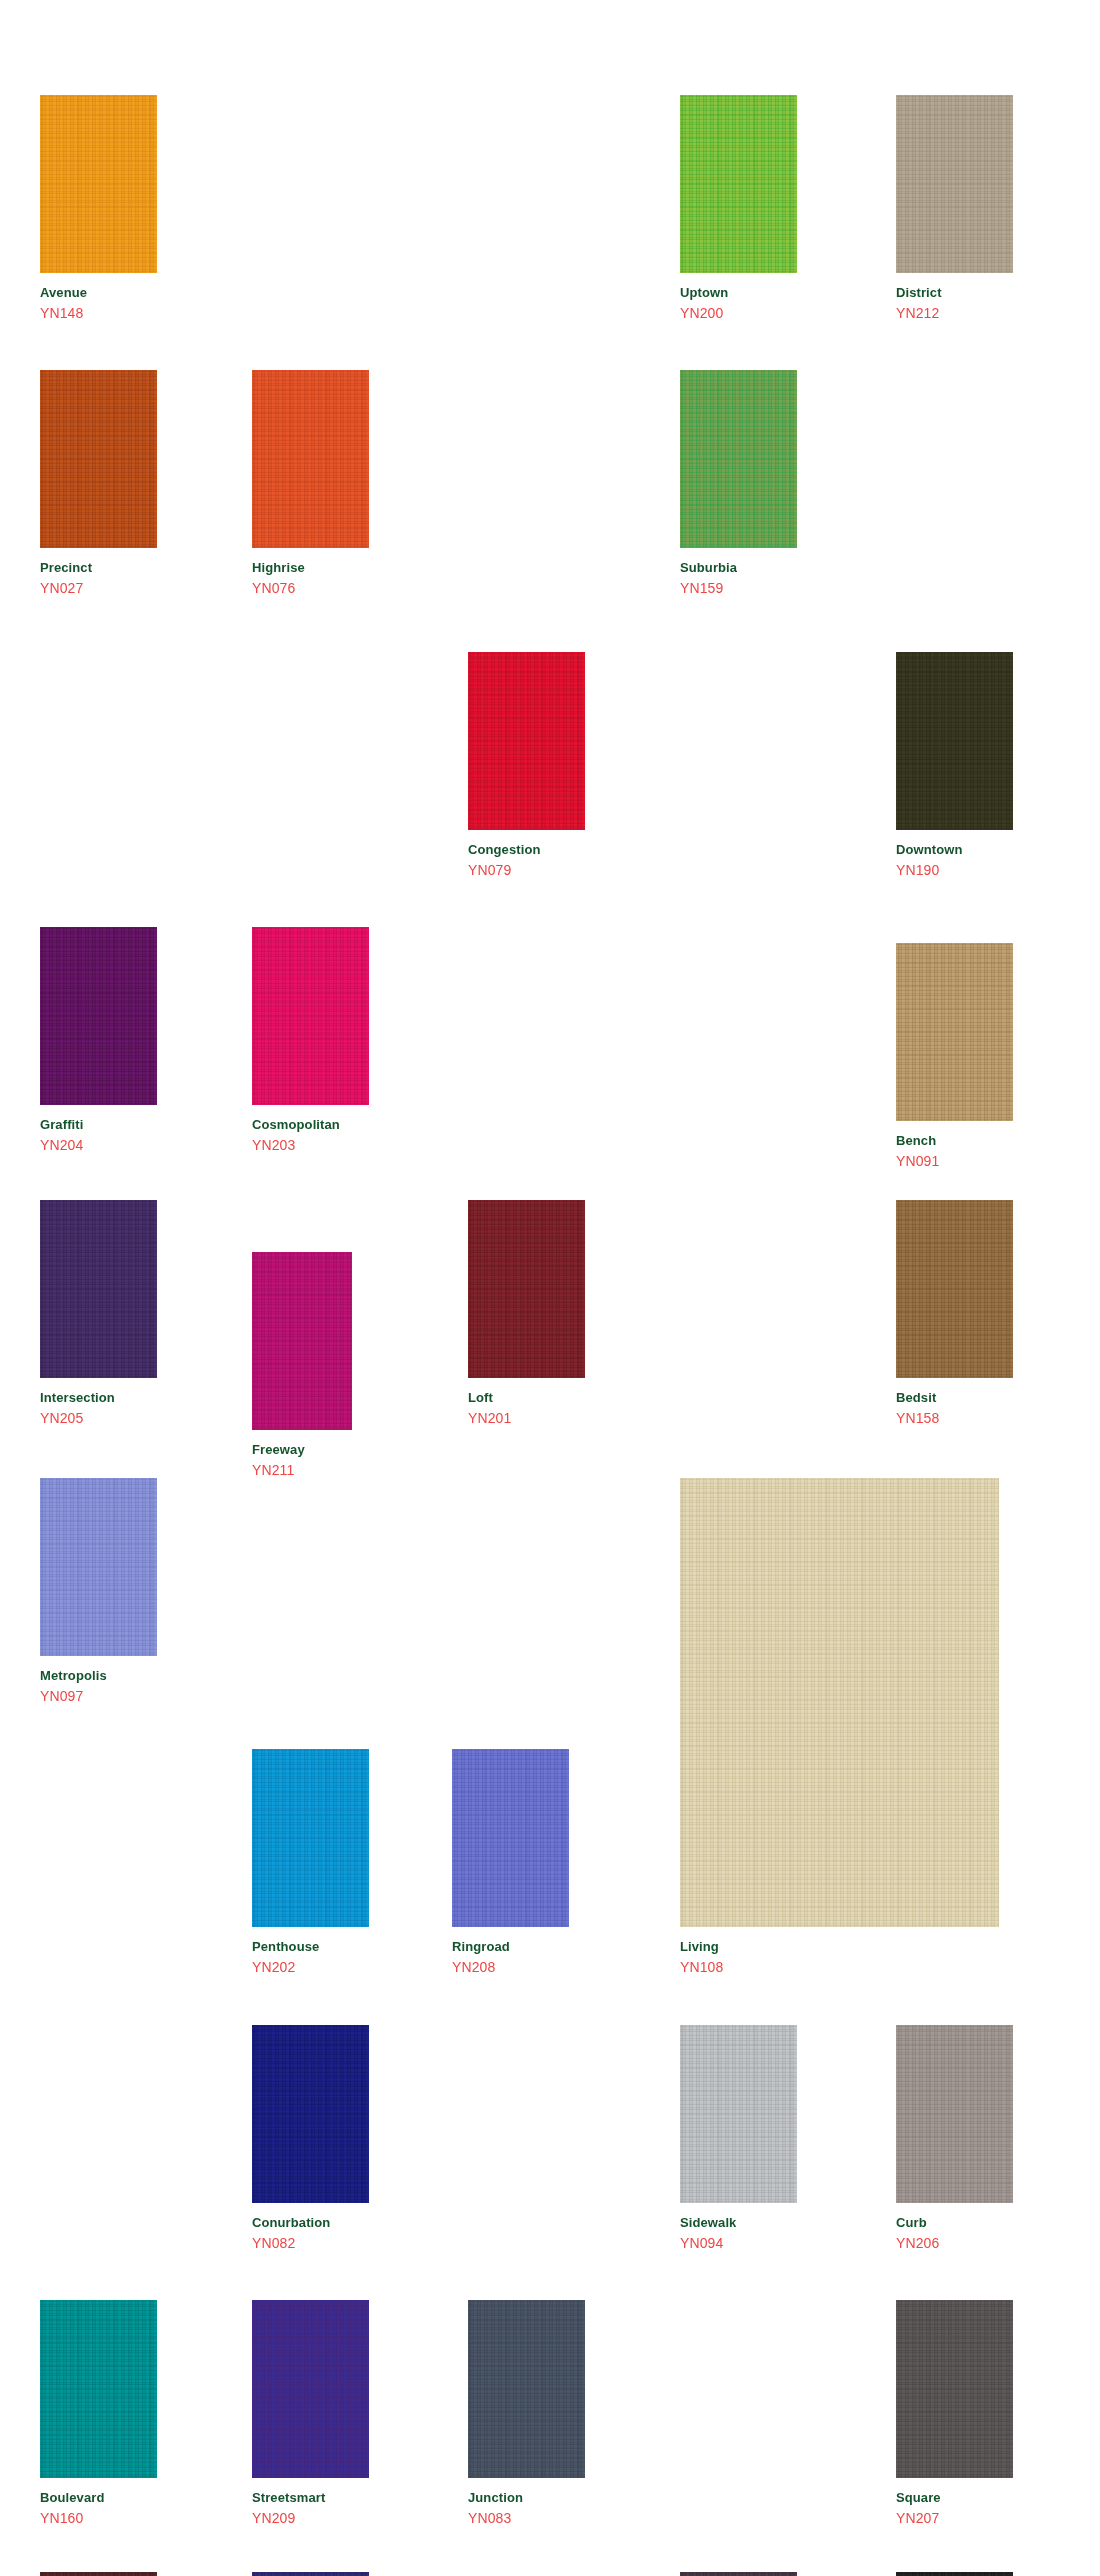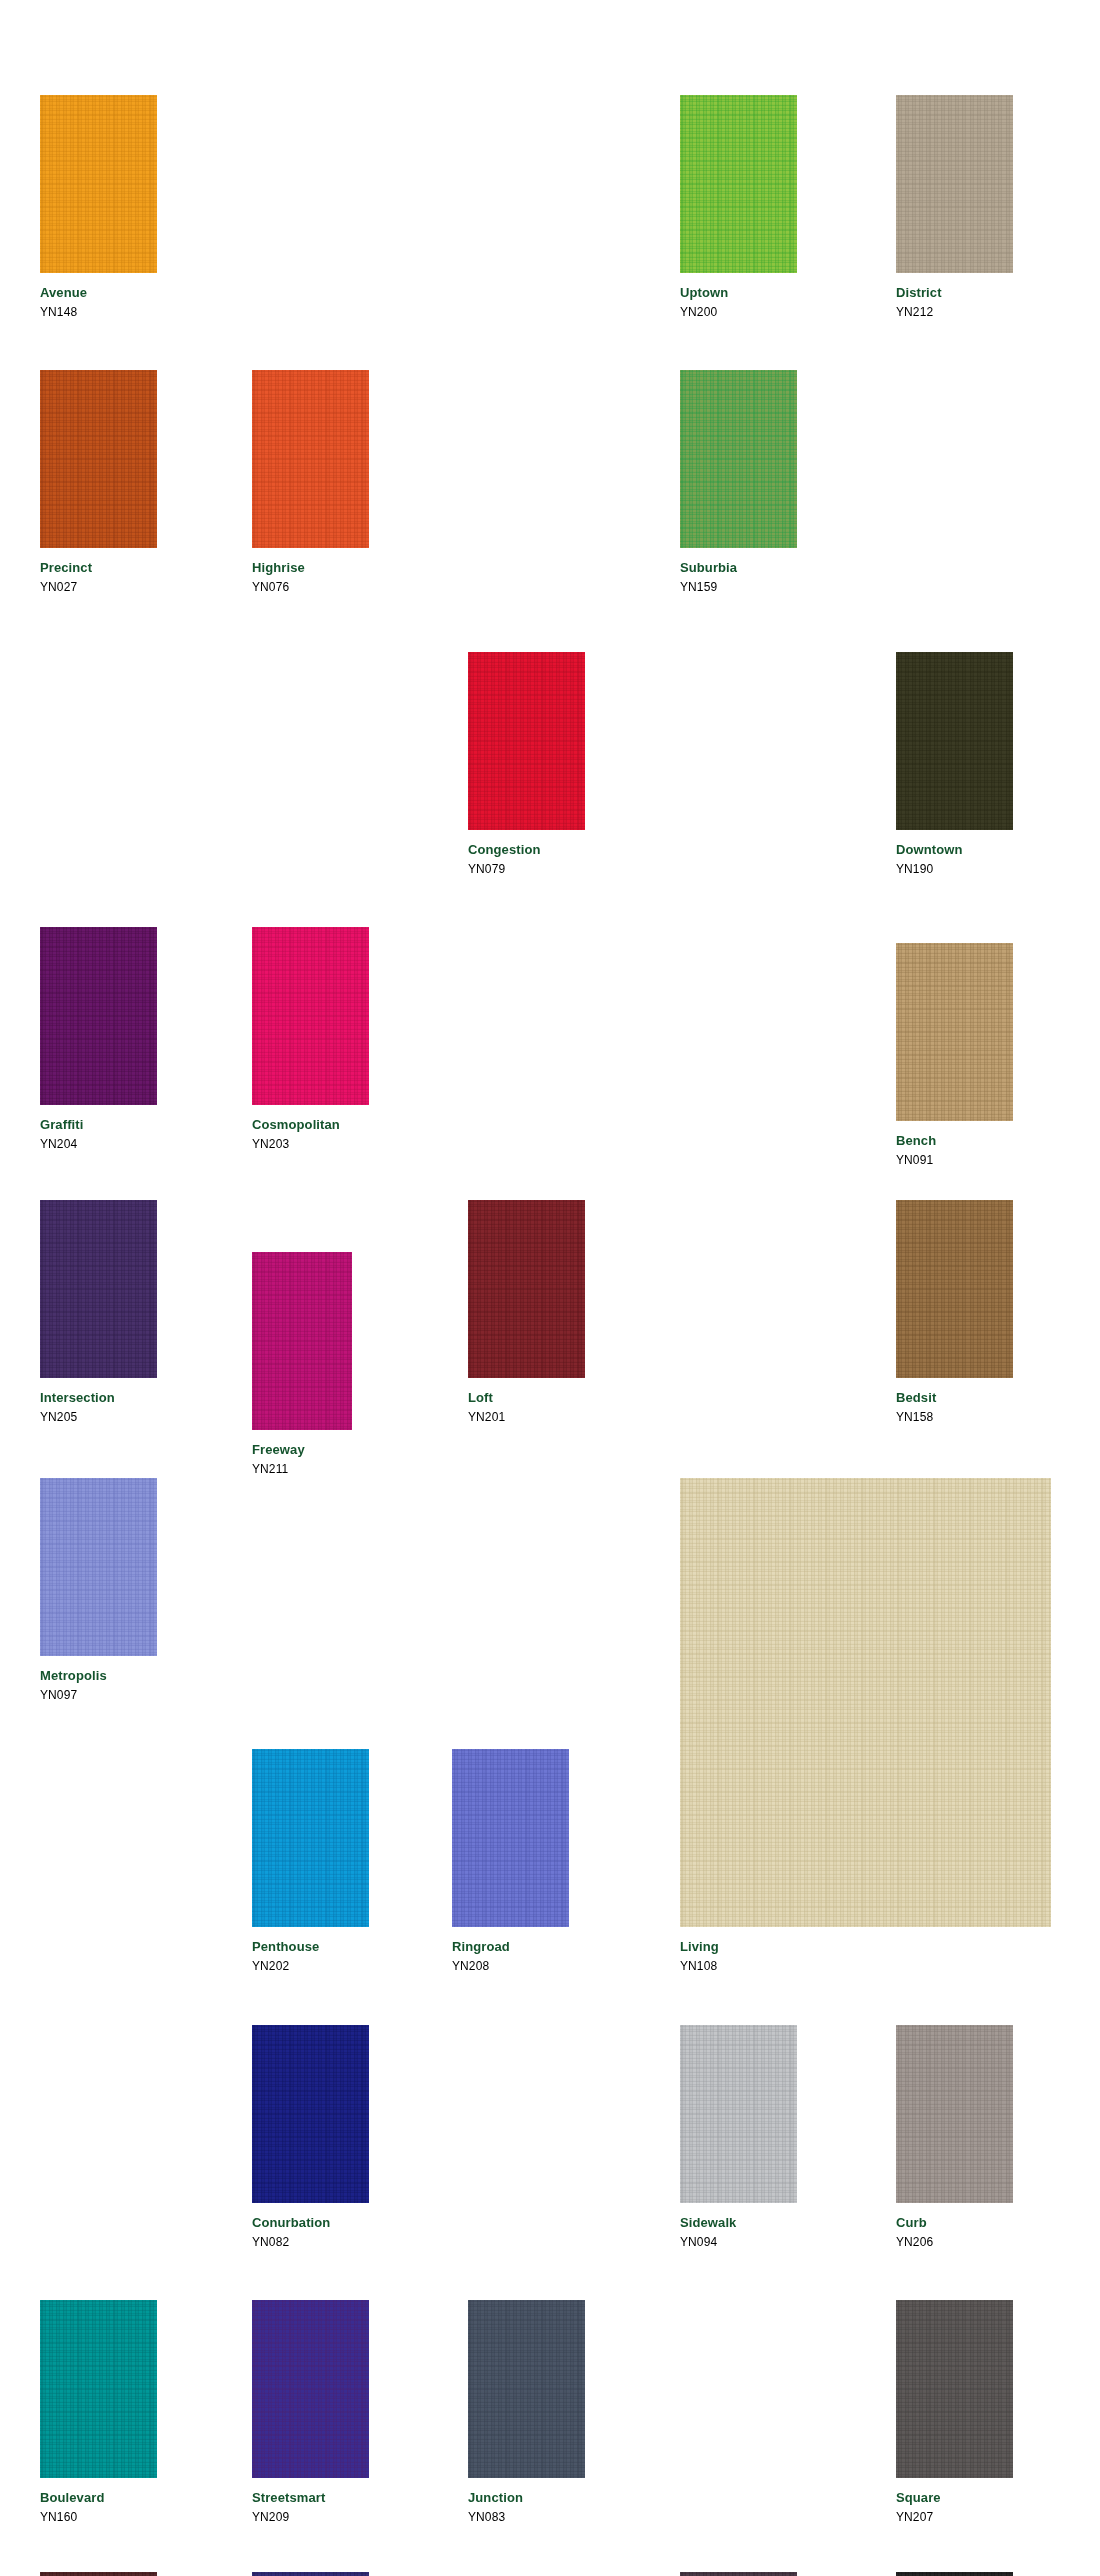--- a/index.html
+++ b/index.html
@@ -71,22 +71,22 @@
   .swatch-name {
     display: block;
     font-size: 13px;
     font-weight: bold;
     color: #14532d;
     letter-spacing: 0.1px;
     white-space: nowrap;
   }
   .swatch-code {
     display: block;
-    font-size: 12px;
-    color: #000000;
+    font-size: 14px;
+    color: #ef4444;
     margin-top: 6.7px;
     letter-spacing: 0.1px;
     white-space: nowrap;
   }
 </style>
 </head>
 <body>
 
 <div id="page">
 
@@ -197,21 +197,21 @@
           <span class="swatch-code">YN158</span>
         </div>
       </div>
       <div class="swatch-cell" style="left: 40px; top: 1478px; width: 117px;">
         <div class="swatch-chip" style="height: 178px; background: repeating-linear-gradient(90deg, rgba(102, 112, 188, 0) 0px, rgba(102, 112, 188, 0) 1.5px, rgba(102, 112, 188, 0.4) 1.5px, rgba(102, 112, 188, 0.4) 2.6px, rgba(102, 112, 188, 0.133) 2.6px, rgba(102, 112, 188, 0.133) 4.6px, rgba(102, 112, 188, 0.333) 4.6px, rgba(102, 112, 188, 0.333) 5.7px, rgba(102, 112, 188, 0) 5.7px, rgba(102, 112, 188, 0) 7.2px), repeating-linear-gradient(0deg, rgba(102, 112, 188, 0) 0px, rgba(102, 112, 188, 0) 1px, rgba(102, 112, 188, 0.333) 1px, rgba(102, 112, 188, 0.333) 2.1px, rgba(102, 112, 188, 0.067) 2.1px, rgba(102, 112, 188, 0.067) 3.1px, rgba(102, 112, 188, 0.267) 3.1px, rgba(102, 112, 188, 0.267) 3.6px, rgba(102, 112, 188, 0) 3.6px, rgba(102, 112, 188, 0) 4.6px), linear-gradient(rgb(140, 150, 217), rgb(140, 150, 217));"></div>
         <div class="swatch-label">
           <span class="swatch-name">Metropolis</span>
           <span class="swatch-code">YN097</span>
         </div>
       </div>
-      <div class="swatch-cell" style="left: 680px; top: 1478px; width: 371px;">
+      <div class="swatch-cell" style="left: 680px; top: 1478px; width: 319px;">
         <div class="swatch-chip" style="height: 449px; background: repeating-linear-gradient(90deg, rgba(191, 177, 132, 0) 0px, rgba(191, 177, 132, 0) 1.5px, rgba(191, 177, 132, 0.4) 1.5px, rgba(191, 177, 132, 0.4) 2.6px, rgba(191, 177, 132, 0.133) 2.6px, rgba(191, 177, 132, 0.133) 4.6px, rgba(191, 177, 132, 0.333) 4.6px, rgba(191, 177, 132, 0.333) 5.7px, rgba(191, 177, 132, 0) 5.7px, rgba(191, 177, 132, 0) 7.2px), repeating-linear-gradient(0deg, rgba(191, 177, 132, 0) 0px, rgba(191, 177, 132, 0) 1px, rgba(191, 177, 132, 0.333) 1px, rgba(191, 177, 132, 0.333) 2.1px, rgba(191, 177, 132, 0.067) 2.1px, rgba(191, 177, 132, 0.067) 3.1px, rgba(191, 177, 132, 0.267) 3.1px, rgba(191, 177, 132, 0.267) 3.6px, rgba(191, 177, 132, 0) 3.6px, rgba(191, 177, 132, 0) 4.6px), linear-gradient(rgb(228, 218, 185), rgb(228, 218, 185));"></div>
         <div class="swatch-label">
           <span class="swatch-name">Living</span>
           <span class="swatch-code">YN108</span>
         </div>
       </div>
       <div class="swatch-cell" style="left: 252px; top: 1749px; width: 117px;">
         <div class="swatch-chip" style="height: 178px; background: repeating-linear-gradient(90deg, rgba(6, 112, 168, 0) 0px, rgba(6, 112, 168, 0) 1.5px, rgba(6, 112, 168, 0.4) 1.5px, rgba(6, 112, 168, 0.4) 2.6px, rgba(6, 112, 168, 0.133) 2.6px, rgba(6, 112, 168, 0.133) 4.6px, rgba(6, 112, 168, 0.333) 4.6px, rgba(6, 112, 168, 0.333) 5.7px, rgba(6, 112, 168, 0) 5.7px, rgba(6, 112, 168, 0) 7.2px), repeating-linear-gradient(0deg, rgba(6, 112, 168, 0) 0px, rgba(6, 112, 168, 0) 1px, rgba(6, 112, 168, 0.333) 1px, rgba(6, 112, 168, 0.333) 2.1px, rgba(6, 112, 168, 0.067) 2.1px, rgba(6, 112, 168, 0.067) 3.1px, rgba(6, 112, 168, 0.267) 3.1px, rgba(6, 112, 168, 0.267) 3.6px, rgba(6, 112, 168, 0) 3.6px, rgba(6, 112, 168, 0) 4.6px), linear-gradient(rgb(13, 157, 218), rgb(13, 157, 218));"></div>
         <div class="swatch-label">
           <span class="swatch-name">Penthouse</span>

